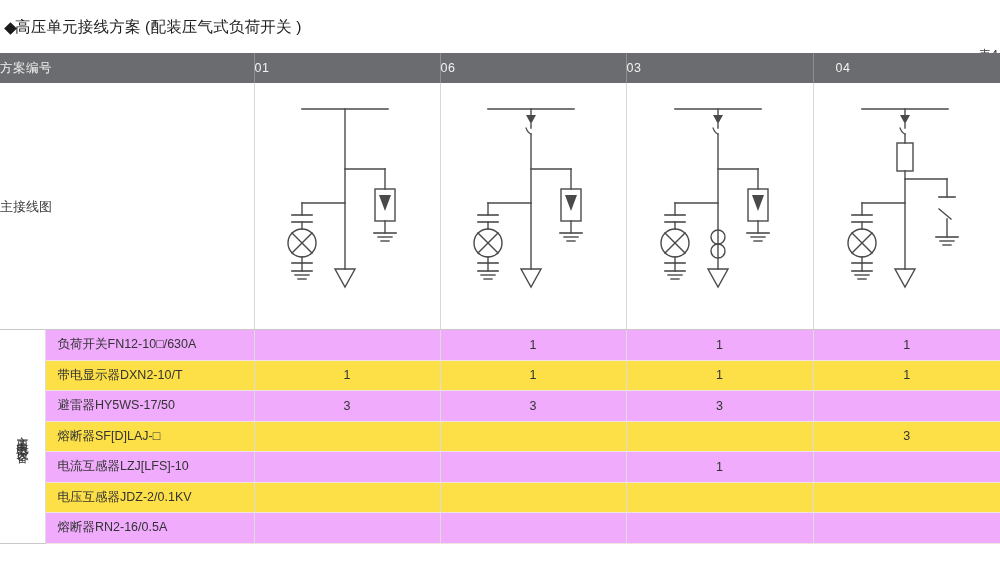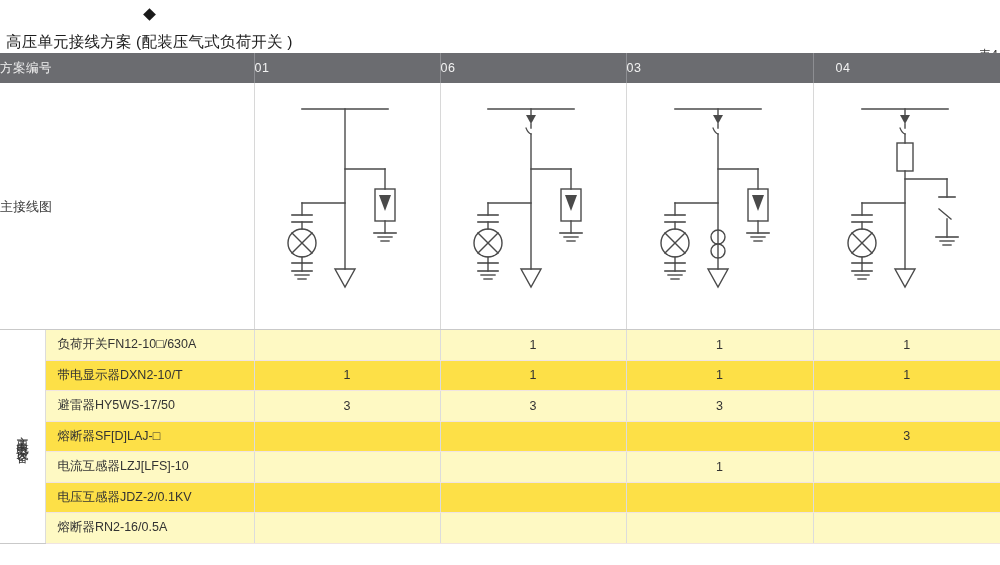--- a/index.html
+++ b/index.html
@@ -18,26 +18,25 @@
 
   
   .title-row {
     position: absolute;
     left: 0; top: 0;
     width: 1000px; height: 46px;
     box-sizing: border-box;
   }
   .title-block {
     position: absolute;
-    left: 6px; top: 9px;
+    left: 6px; top: 17px;
     display: flex;
     align-items: center;
-    gap: 13px;
+    gap: 0;
     white-space: nowrap;
-    flex-direction: column;
   }
   .diamond-bullet {
     width: 9px; height: 9px;
     background: #1a1a1a;
     transform: rotate(45deg);
     flex: none;
     margin-top: 1px;
   }
   .title-text {
     font-size: 15.5px;
@@ -96,21 +95,21 @@
 
   
   .eq-row td {
     height: 29.5px;
     font-size: 12.5px;
     color: #333333;
     border-right: 1px solid #dcdcdc;
     border-bottom: 1px solid #f0e4e2;
   }
   .eq-row td:last-child { border-right: 0; }
-  .eq-row.pink td { background: #fef9c3; }
+  .eq-row.pink td { background: #f0abfc; }
   .eq-row.plain td { background: #fde047; }
 
   td.eq-name {
     text-align: left;
     padding-left: 12px;
   }
   td.eq-val { text-align: center; }
 
   
   td.vlabel {

